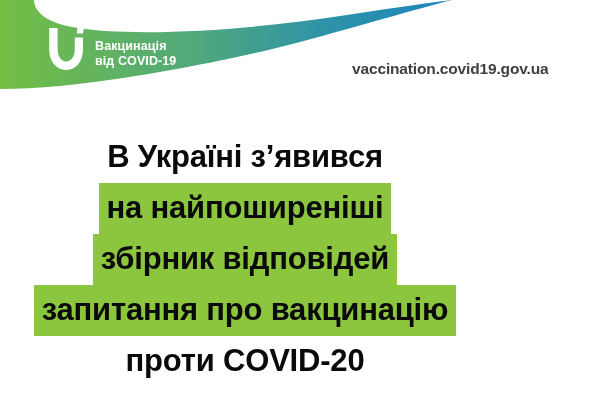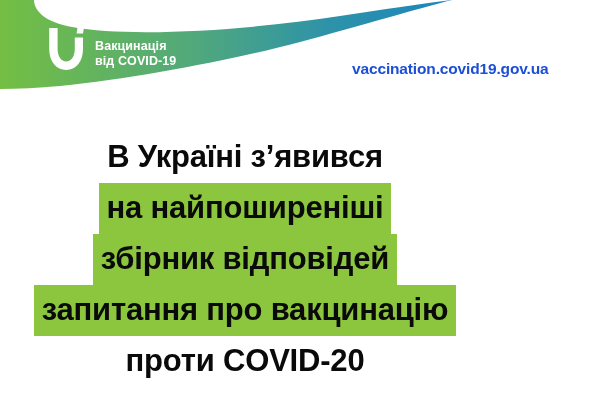--- a/index.html
+++ b/index.html
@@ -68,21 +68,21 @@
     padding-top: 10px;
   }
   .logo-text .l1 { display: block; }
   .logo-text .l2 { display: block; }
 
   
   .site-url {
     position: absolute;
     left: 352px;
     top: 60px;
-    color: #1d4ed8;
+    color: #404040;
     font-weight: bold;
     font-size: 15.5px;
     letter-spacing: -0.15px;
     white-space: nowrap;
   }
 
   
   .headline {
     position: absolute;
     left: 0;

